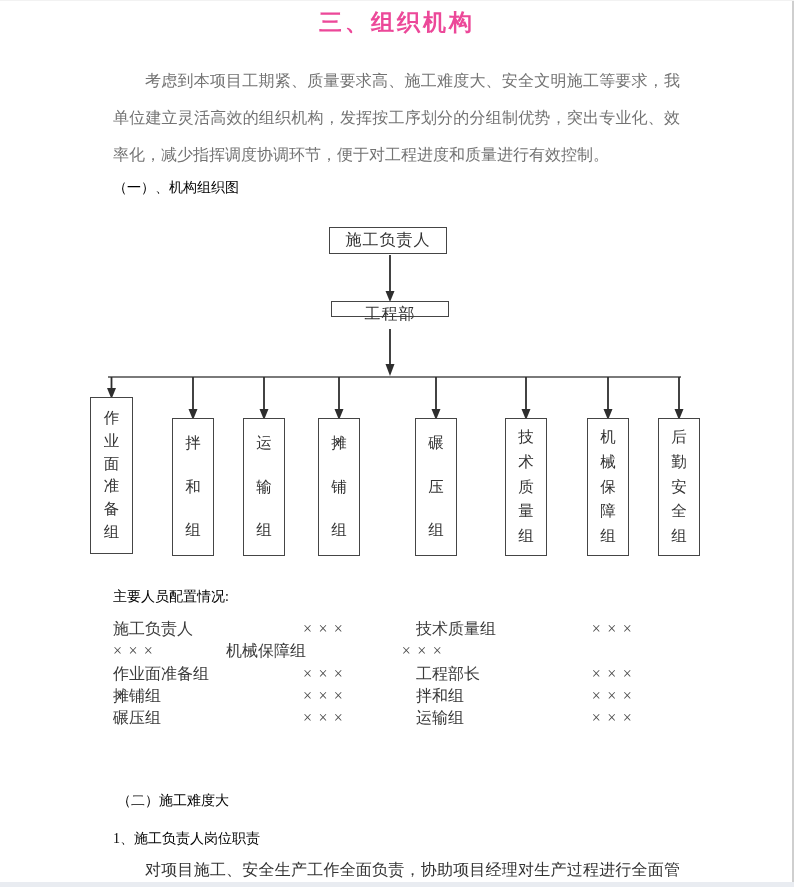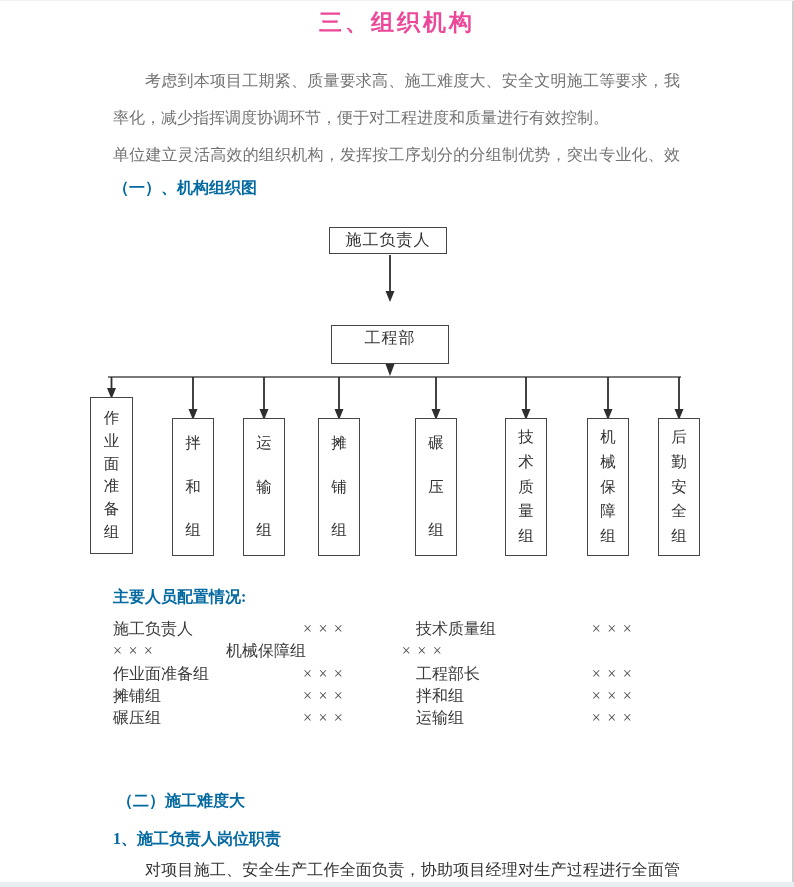--- a/index.html
+++ b/index.html
@@ -11,33 +11,33 @@
   }
   .abs { position:absolute; }
   #doc-title {
     top:6px; left:0; width:794px; text-align:center;
     font-size:23px; font-weight:bold; color:#ec4899; letter-spacing:3px;
   }
   #intro { top:61px; left:113px; width:567px; font-size:16px; line-height:37px; color:#737373; }
   .intro-line { text-align:justify; text-align-last:justify; }
   .intro-line.first { text-indent:2em; }
   .intro-line.last  { text-align-last:left; }
-  .heading { font-size:16px; font-weight:bold; color:#0369a1; line-height:22px; }
+  .heading { font-size:14px; font-weight:normal; color:#000000; line-height:22px; }
   #section1-heading { top:176px; left:113px; }
   #staffing-heading { top:585px; left:113px; }
   #section2-heading { top:789px; left:117px; }
   #subsection-heading { top:827px; left:113px; }
   #connectors { top:0; left:0; width:794px; height:887px; pointer-events:none; }
   .node {
     position:absolute; box-sizing:border-box; background:#fff;
     border:1.5px solid #454545; text-align:center;
     font-size:16px; color:#333;
   }
   #org-node-root { left:329px; top:226px; width:118px; height:27px; line-height:24px; letter-spacing:1px; }
-  #org-node-dept { left:331px; top:300px; width:118px; height:39px; line-height:24px; letter-spacing:1px;margin-top:24px; }
+  #org-node-dept { left:331px; top:300px; width:118px; height:16px; line-height:24px; letter-spacing:1px; }
   .gbox {
     position:absolute; box-sizing:border-box; background:#fff;
     border:1.5px solid #454545; display:flex; flex-direction:column;
     align-items:center; justify-content:space-between;
     font-size:15.5px; color:#333;
   }
   #staffing-table { top:617px; left:113px; width:567px; font-size:16px; color:#3a3a3a; }
   .srow { display:flex; height:22.3px; line-height:22.3px; }
   .c1 { width:190px; text-align:left; }
   .c2 { width:113px; text-align:left; letter-spacing:0.4em; color:#4a4a4a; }
@@ -50,22 +50,22 @@
 </style>
 </head>
 <body>
 
 <div id="page">
 
   <div id="doc-title" class="abs">三、组织机构</div>
 
   <div id="intro" class="abs">
     <div class="intro-line first">考虑到本项目工期紧、质量要求高、施工难度大、安全文明施工等要求，我</div>
+    <div class="intro-line">单位建立灵活高效的组织机构，发挥按工序划分的分组制优势，突出专业化、效</div>
     <div class="intro-line last">率化，减少指挥调度协调环节，便于对工程进度和质量进行有效控制。</div>
-    <div class="intro-line">单位建立灵活高效的组织机构，发挥按工序划分的分组制优势，突出专业化、效</div>
   </div>
 
   <div id="section1-heading" class="abs heading">（一）、机构组织图</div>
 
   <svg id="connectors" class="abs" width="794" height="887" viewBox="0 0 794 887" xmlns="http://www.w3.org/2000/svg">
     <line x1="390" y1="254" x2="390" y2="291" stroke="#2e2e2e" stroke-width="1.8"></line>
     <polygon points="385.5,290 394.5,290 390,301" fill="#2e2e2e"></polygon>
     <line x1="390" y1="328" x2="390" y2="364" stroke="#2e2e2e" stroke-width="1.8"></line>
     <polygon points="385.5,363 394.5,363 390,375" fill="#2e2e2e"></polygon>
     <line x1="108" y1="376" x2="681" y2="376" stroke="#7a7a7a" stroke-width="1.8"></line>

